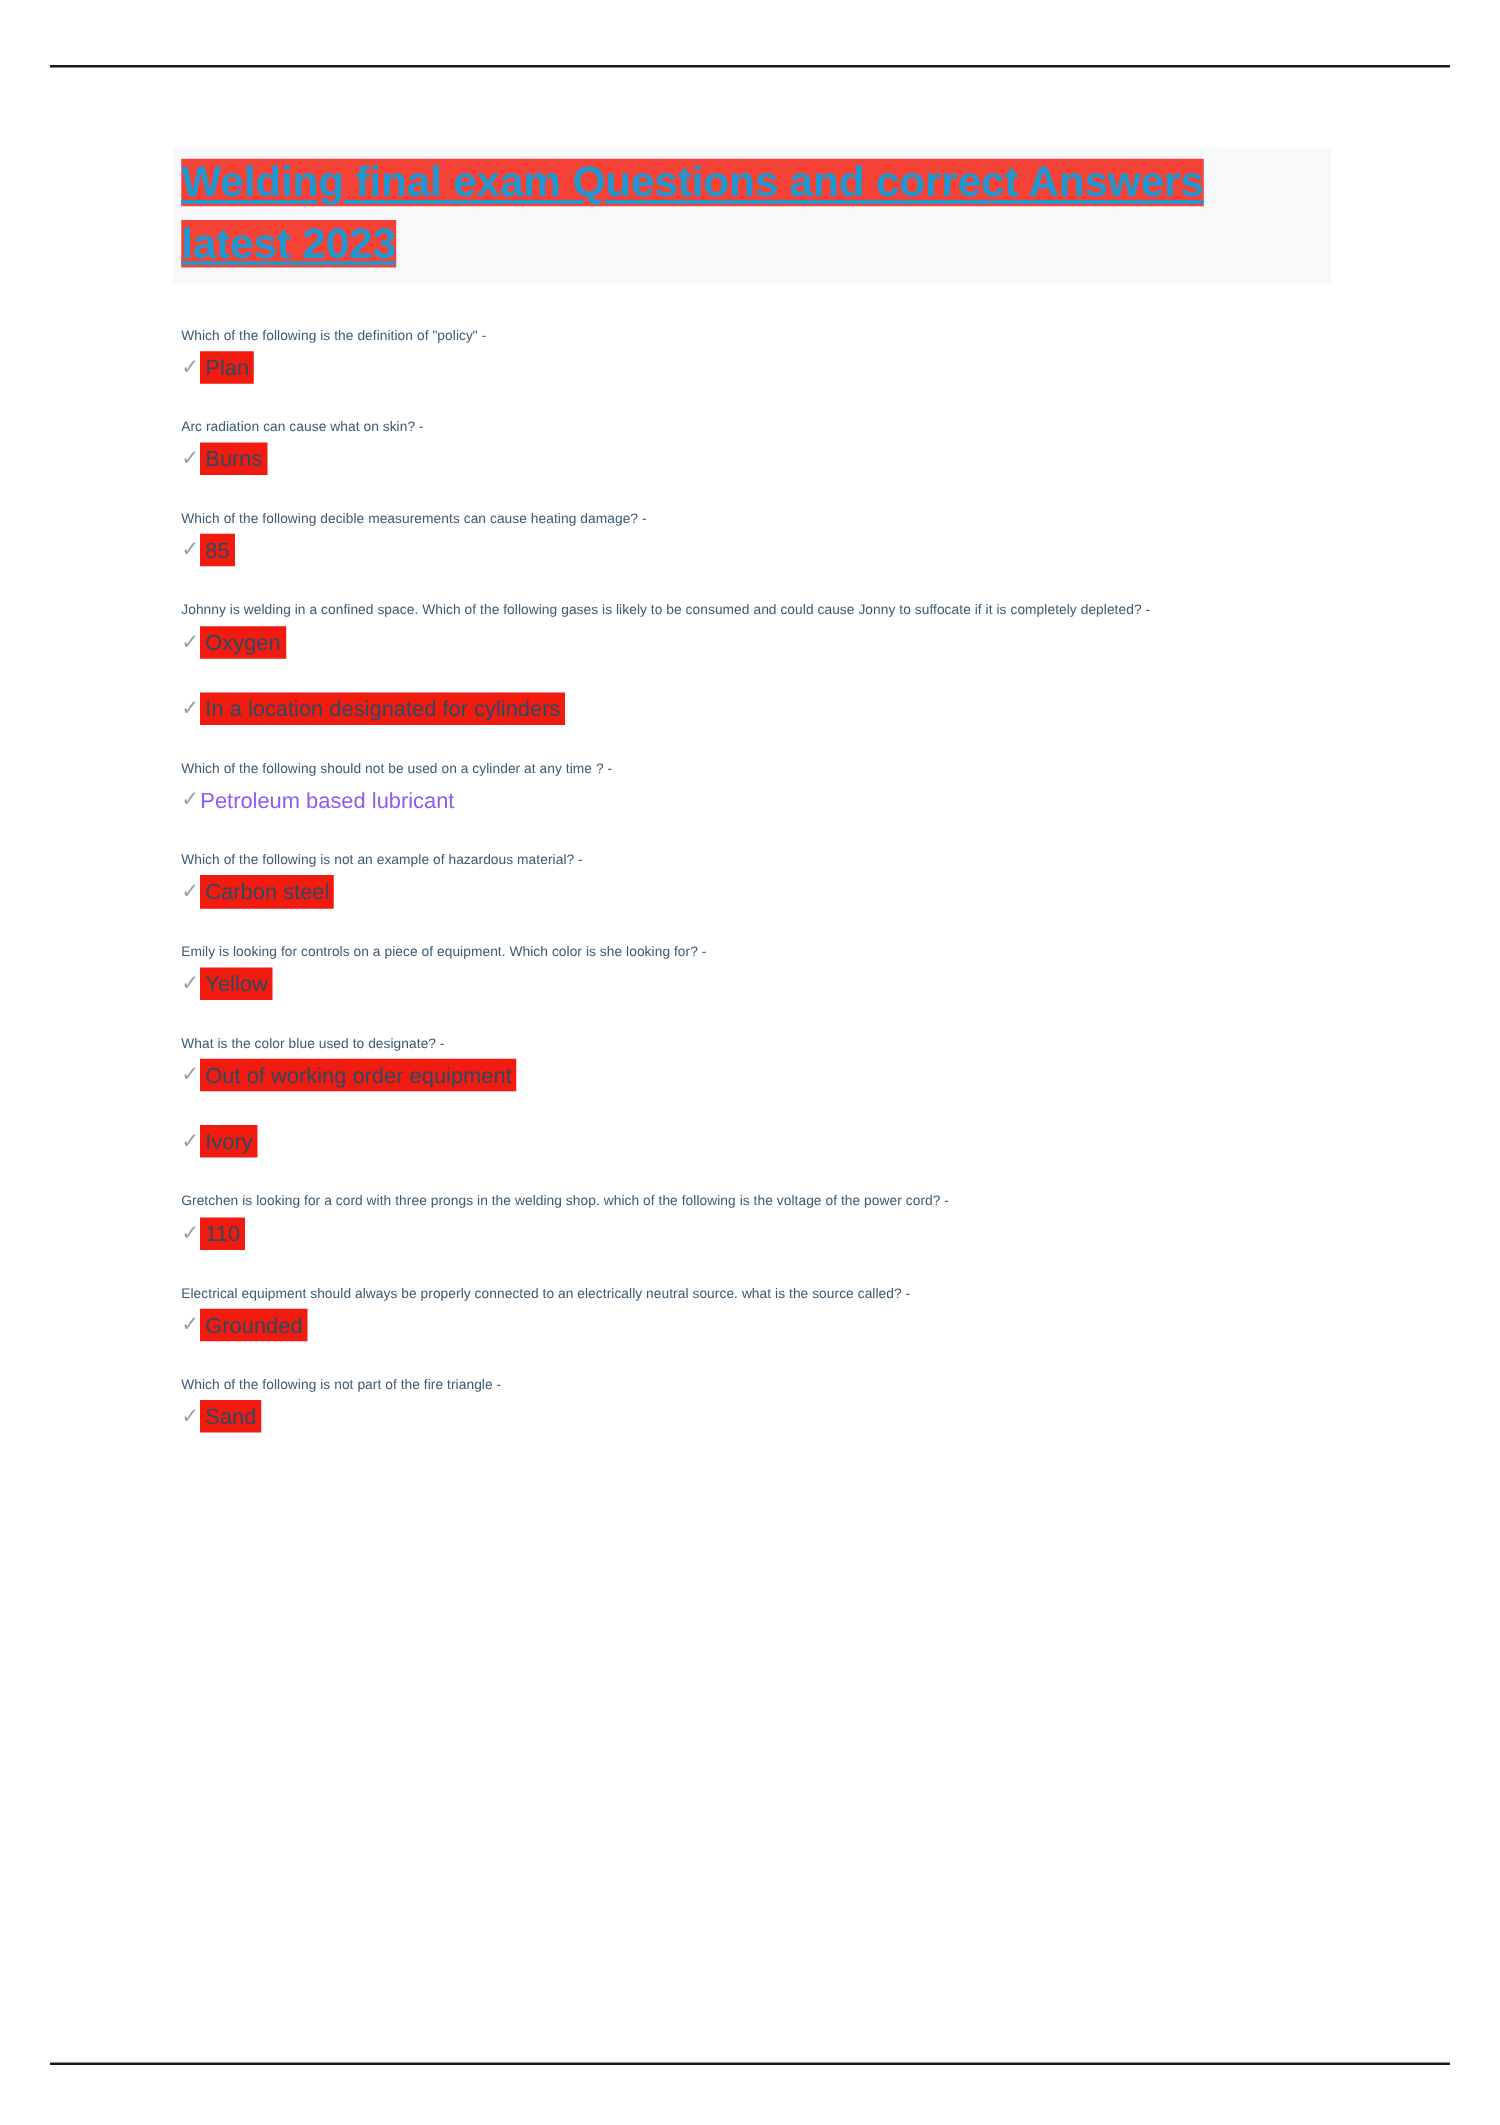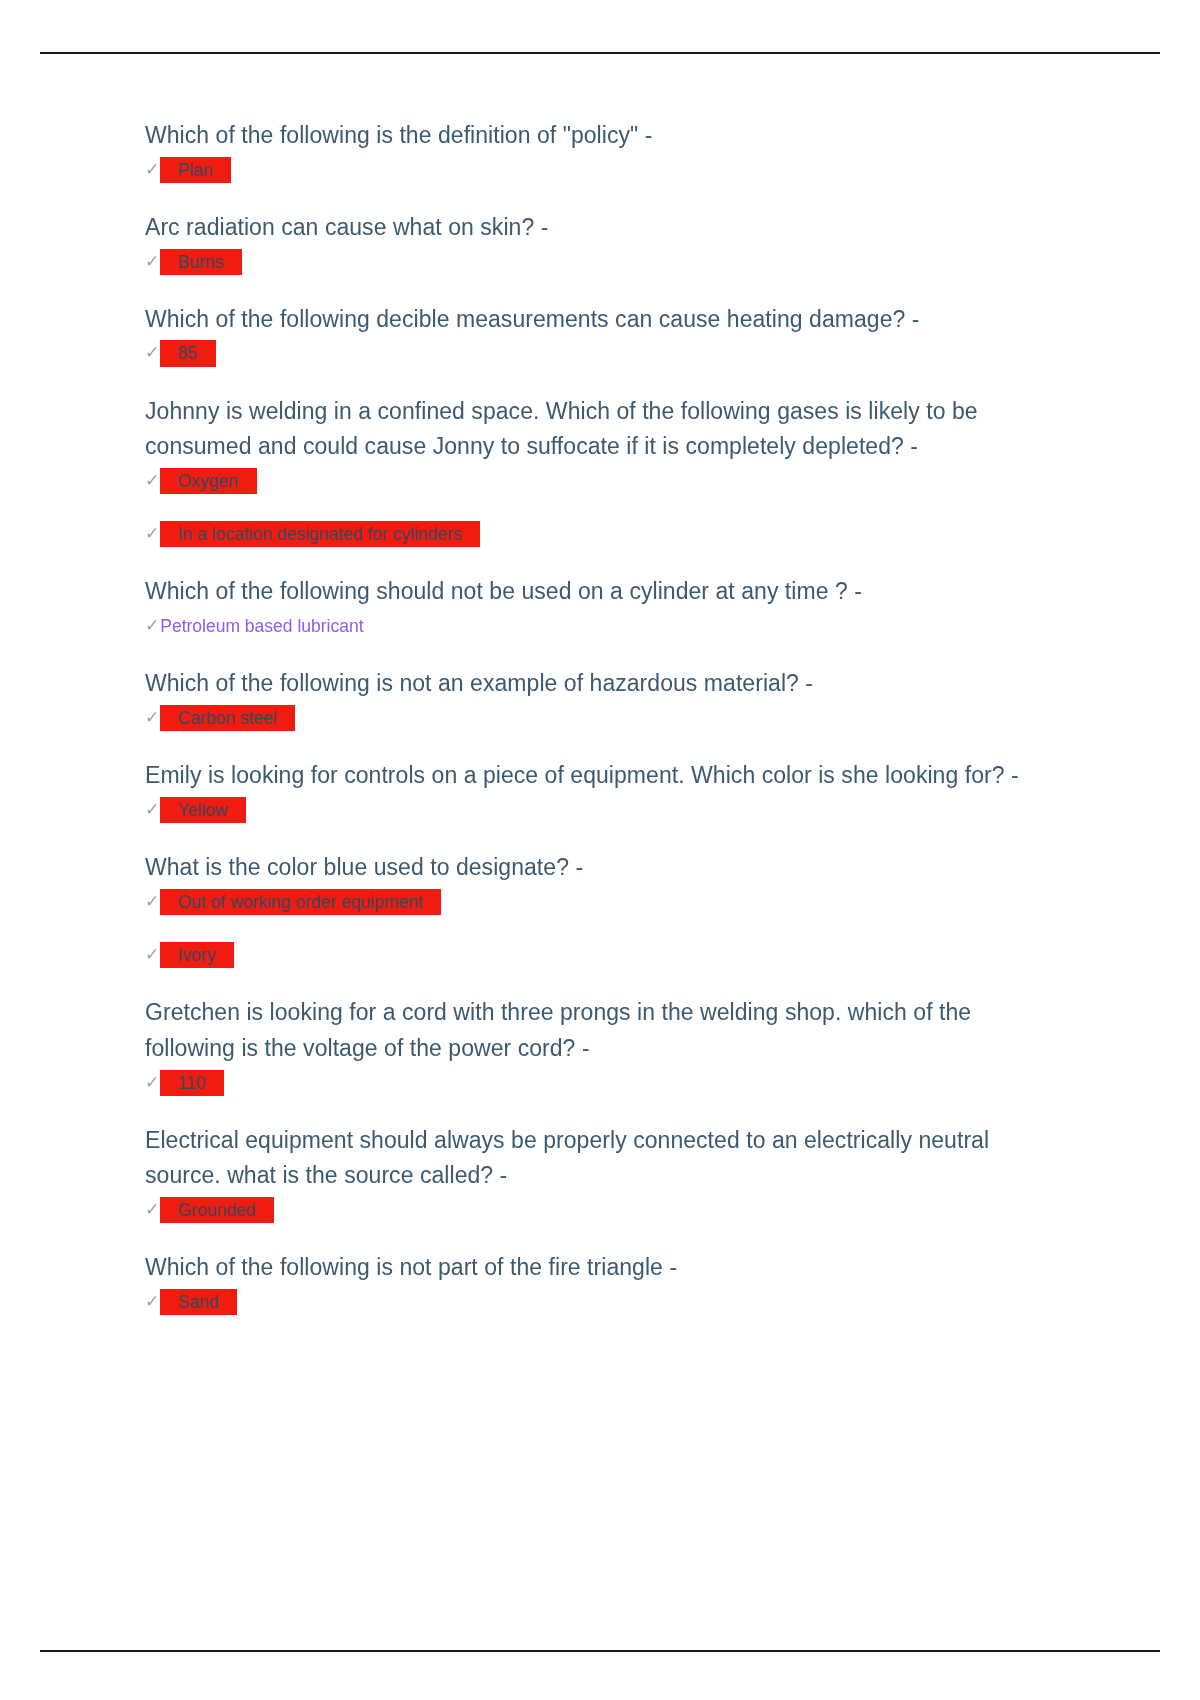--- a/index.html
+++ b/index.html
@@ -54,21 +54,21 @@
     background: #f7f8fa;
     padding: 4px 6px 6px 6px;
     margin-left: -6px;
     margin-bottom: 34px;
   }
 
   .qa {
     margin-bottom: 27px;
   }
   .question {
-    font-size: 23px;
+    font-size: 11px;
     line-height: 1.55;
     color: #3b5a72;
     margin: 0;
     letter-spacing: 0.05px;
   }
   .answer-line {
     margin-top: 3px;
     font-size: 17.5px;
     line-height: 1.5;
     color: #3b5a72;
@@ -78,39 +78,42 @@
   .check {
     color: #8fa3b5;
     font-size: 17px;
     margin-right: 1px;
     flex: 0 0 auto;
     line-height: 1.5;
   }
   .answer {
     background: #f21b0f;
     color: #2a4a63;
-    padding: 0 18px;
+    padding: 0 4px;
     display: inline;
   }
   .answer.plain {
     background: transparent;
     color: #8b5cf6;
     padding: 0;
   }
 </style>
 </head>
 <body>
 
 <div class="page">
 
   <div class="rule top"></div>
   <div class="rule bottom"></div>
 
   <div class="content">
 
+    <div class="title-wrap">
+      <span class="doc-title">Welding final exam Questions and correct Answers latest 2023</span>
+    </div>
 
     <div id="qa-list">
         <div class="qa">
           <p class="question">Which of the following is the definition of "policy" -</p>
           <div class="answer-line">
             <span class="check">✓</span>
             <span class="answer">Plan</span>
           </div>
         </div>
         <div class="qa">

